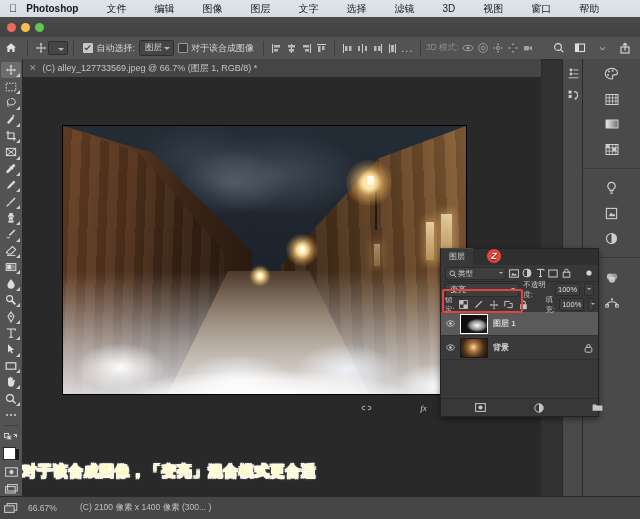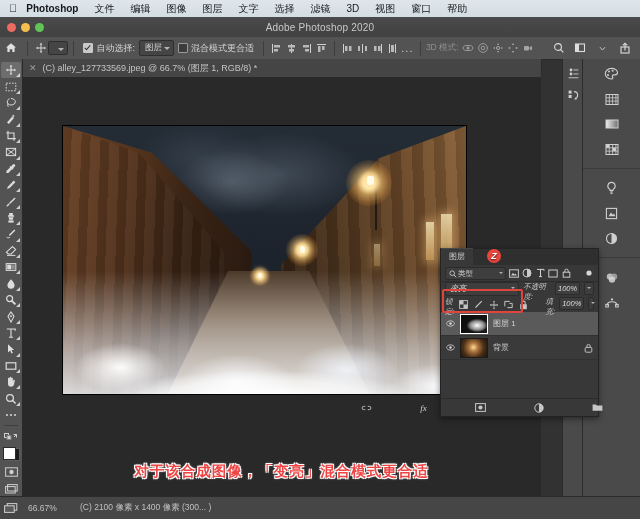--- a/index.html
+++ b/index.html
@@ -6,21 +6,21 @@
   body{width:640px;height:519px;overflow:hidden;
        font-family:"Liberation Sans","DejaVu Sans",sans-serif;
        -webkit-font-smoothing:antialiased;}
   #app{position:relative;width:640px;height:519px;background:#323232;}
 
   
   .macbar{position:absolute;left:0;top:0;width:640px;height:17px;
           background:linear-gradient(#dfe6ea,#d4dde2);
           display:flex;align-items:center;color:#15181a;font-size:10px;}
   .macbar .apple{margin:0 9px 0 9px;font-size:11px;line-height:1;}
-  .macbar .mi{margin-right:16px;white-space:nowrap;}
+  .macbar .mi{margin-right:28px;white-space:nowrap;}
   .macbar .mi.bold{font-weight:bold;}
 
   
   .titlebar{position:absolute;left:0;top:17px;width:640px;height:20px;
             background:linear-gradient(#4a4a4a,#414141);
             border-bottom:1px solid #2c2c2c;
             display:flex;align-items:center;}
   .lights{display:flex;gap:5px;margin-left:7px;}
   .lt{width:9px;height:9px;border-radius:50%;}
   .lt.r{background:#ec6a5f;} .lt.y{background:#f5bf4f;} .lt.g{background:#61c454;}
@@ -113,22 +113,22 @@
       radial-gradient(ellipse 86px 44px at 44% 84%, rgba(248,250,253,.95), transparent 66%),
       radial-gradient(ellipse 76px 40px at 68% 74%, rgba(240,244,250,.92), transparent 66%),
       radial-gradient(ellipse 62px 34px at 88% 86%, rgba(250,252,255,.9), transparent 66%),
       radial-gradient(ellipse 120px 30px at 50% 100%, rgba(255,255,255,.98), transparent 72%),
       linear-gradient(transparent, rgba(236,240,246,.55) 55%, rgba(244,247,251,.9) 100%);}
   .fog2{position:absolute;left:0;right:0;bottom:0;height:30%;
     background:radial-gradient(ellipse 200px 40px at 50% 110%, #fff, rgba(255,255,255,.6) 55%, transparent 80%);}
   .smokeup{position:absolute;left:16%;top:2%;width:52%;height:48%;
     background:radial-gradient(ellipse 80px 46px at 50% 40%, rgba(160,175,190,.30), transparent 70%);}
 
-  .caption{position:absolute;left:0;right:0;bottom:16px;text-align:center;
-    font-size:14.5px;font-weight:bold;color:#ef4444;letter-spacing:1px;
+  .caption{position:absolute;left:0;right:0;bottom:16px;text-align:left;
+    font-size:14.5px;font-weight:bold;color:#fef9c3;letter-spacing:1px;
     text-shadow:-1px -1px 0 #fff,1px -1px 0 #fff,-1px 1px 0 #fff,1px 1px 0 #fff,0 0 3px #fff;}
 
   
   .dockmini{position:absolute;right:57px;top:59px;width:20px;bottom:22px;background:#4a4a4a;
       border-left:1px solid #2b2b2b;display:flex;flex-direction:column;align-items:center;
       padding-top:6px;gap:6px;}
   .dockicons{position:absolute;right:0;top:59px;width:57px;bottom:22px;background:#4a4a4a;
       border-left:1px solid #2b2b2b;display:flex;flex-direction:column;align-items:center;
       padding-top:7px;gap:9px;}
   .dockicons .grp{width:100%;height:1px;background:#3a3a3a;margin:2px 0;}
@@ -142,39 +142,39 @@
       border-top:1px solid #474747;}
   .lp-filter{height:16px;display:flex;align-items:center;gap:3px;padding:0 4px;
       border-bottom:1px solid #2c2c2c;background:#383838;}
   .filt-select{background:#3e3e3e;border:1px solid #2b2b2b;border-radius:2px;color:#d0d0d0;
       font-size:7.5px;padding:0 10px 0 12px;height:11px;line-height:11px;position:relative;
       min-width:37px;}
   .filt-select:after{content:"";position:absolute;right:2px;top:4px;
       border-left:2.5px solid transparent;border-right:2.5px solid transparent;
       border-top:2.5px solid #b0b0b0;}
   .fi{width:10px;height:10px;display:flex;align-items:center;justify-content:center;}
-  .lp-row{height:15px;display:flex;gap:4px;padding:0 4px;color:#c5c5c5;font-size:7.5px;font-style:italic;}
+  .lp-row{height:15px;display:flex;align-items:center;gap:4px;padding:0 4px;color:#c5c5c5;font-size:7.5px;}
   .blend-select{background:#3e3e3e;border:1px solid #2b2b2b;border-radius:2px;color:#dedede;
       font-size:8px;height:12px;line-height:12px;width:66px;padding:0 11px 0 4px;position:relative;}
   .blend-select:after{content:"";position:absolute;right:3px;top:4px;
       border-left:2.5px solid transparent;border-right:2.5px solid transparent;
       border-top:2.5px solid #b0b0b0;}
   .redbox{position:absolute;left:442px;top:289px;width:77px;height:20px;
       border:2px solid #e0443c;border-radius:2px;pointer-events:none;}
   .numfield{background:#3e3e3e;border:1px solid #2b2b2b;border-radius:2px;color:#dedede;
       font-size:7.5px;height:11px;line-height:11px;padding:0 2px;}
   .stepper{width:9px;height:11px;background:#3e3e3e;border:1px solid #2b2b2b;border-radius:2px;
       position:relative;}
   .stepper:after{content:"";position:absolute;left:2px;top:4px;
       border-left:2.5px solid transparent;border-right:2.5px solid transparent;
       border-top:2.5px solid #b0b0b0;}
   .lock-icons{display:flex;align-items:center;gap:5px;}
   .lp-list{background:#3a3a3a;}
   .layerrow{height:23px;display:flex;align-items:center;gap:5px;padding:0 5px;
-      border-bottom:1px solid #313131;color:#d5d5d5;font-size:8px;}
+      border-bottom:1px solid #313131;color:#d5d5d5;font-size:8px;font-weight:bold;}
   .layerrow.sel{background:#5a5a5a;}
   .eye{width:9px;height:9px;display:flex;align-items:center;justify-content:center;}
   .thumb{width:26px;height:18px;border:1px solid #1c1c1c;background:#000;position:relative;overflow:hidden;}
   .th-smoke{position:absolute;inset:0;background:
       radial-gradient(ellipse 14px 9px at 62% 58%, #fff, rgba(255,255,255,.5) 50%, transparent 75%),
       linear-gradient(120deg,#0a0a0a,#1a1a1a);}
   .th-alley{position:absolute;inset:0;background:
       radial-gradient(circle at 48% 46%, #ffd898 0%, #a9733c 28%, #4a2f18 62%, #1b110a 100%);}
   .lp-bottom{position:absolute;left:0;right:0;bottom:0;height:17px;background:#383838;
       border-top:1px solid #2c2c2c;display:flex;align-items:center;justify-content:center;gap:8px;}
@@ -212,21 +212,20 @@
     <span class="mi">窗口</span>
     <span class="mi">帮助</span>
   </div>
 
   <div class="titlebar">
     <div class="lights">
       <span class="lt r"></span>
       <span class="lt y"></span>
       <span class="lt g"></span>
     </div>
-    <div class="wtitle">Adobe Photoshop 2020</div>
   </div>
 
   <div class="optbar">
     <div class="opt-home">
       <svg width="12" height="12" viewBox="0 0 12 12">
           <path d="M6 1.2 1 5.4h1.4V10h2.3V7.2h2.6V10h2.3V5.4H11z" fill="#e0e0e0"></path>
         </svg>
     </div>
     <div class="sep"></div>
     <div class="icobtn">
@@ -236,21 +235,21 @@
     </div>
     <div class="mini-select">&nbsp;</div>
     <div class="sep"></div>
     <div class="opt-tool">
       <span class="chk on"></span>
       <span>自动选择:</span>
     </div>
     <div class="mini-select">图层</div>
     <div class="opt-tool">
       <span class="chk"></span>
-      <span>混合模式更合适</span>
+      <span>对于该合成图像</span>
     </div>
     <div class="sep"></div>
 
     <div class="icobtn">
       <svg width="11" height="11" viewBox="0 0 11 11">
           <rect x="1" y="1" width="1" height="9" fill="#cfcfcf"></rect>
           <rect x="3" y="2" width="6" height="2.5" fill="#b9b9b9"></rect>
           <rect x="3" y="6" width="4" height="2.5" fill="#b9b9b9"></rect>
         </svg>
     </div>

